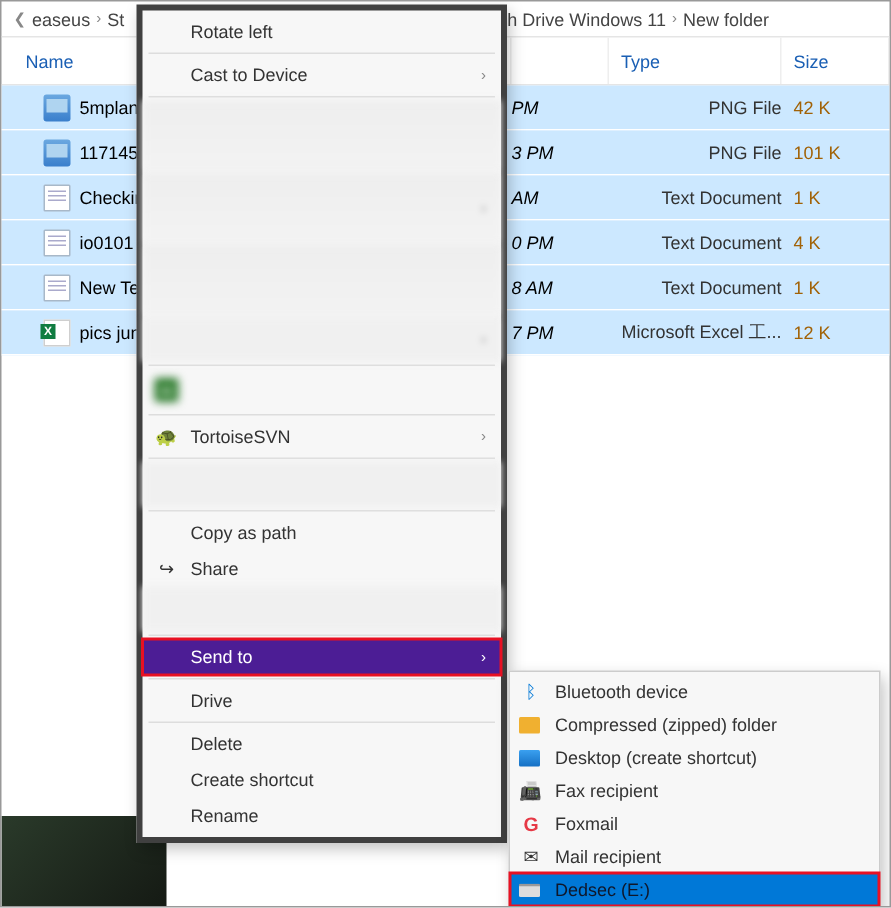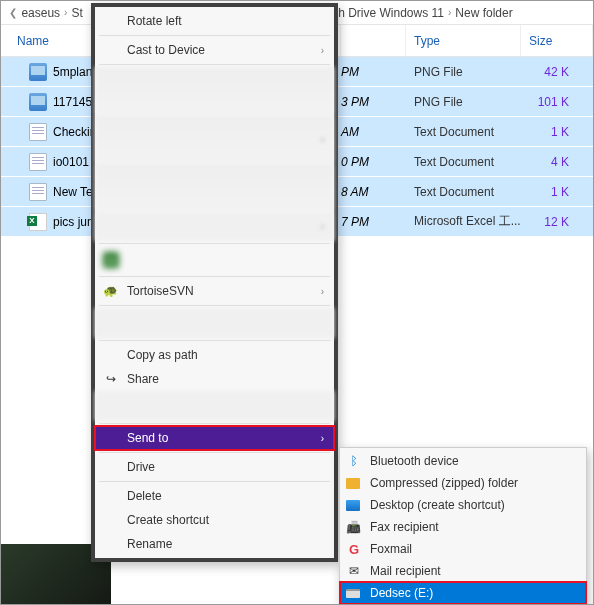--- a/index.html
+++ b/index.html
@@ -14,40 +14,40 @@
     .col-date { width: 65px; }
     .col-type { width: 115px; padding-left: 8px; }
     .col-size { flex: 1; padding-left: 8px; }
     .hdr { color: #1a5fb4; border-right: 1px solid #eee; height: 100%; display: flex; align-items: center; }
 
     .files { }
     .file-row { display: flex; align-items: center; height: 30px; background: #cce8ff; border-bottom: 1px solid #fff; }
     .file-row .icon { width: 18px; height: 18px; margin-left: 12px; margin-right: 6px; flex-shrink: 0; }
     .file-name { flex: 0 0 60px; white-space: nowrap; overflow: hidden; }
     .file-row .col-date { padding: 0; font-style: italic; }
-    .file-row .col-type { color: #333; }
-    .file-row .col-size { text-align: right; padding-right: 24px; color: #6d28d9; }
+    .file-row .col-type { color: #333; text-align: right; }
+    .file-row .col-size { padding-right: 24px; color: #a16207; }
     .file-row .col-name { display: flex; align-items: center; }
 
     .ctx-menu { position: absolute; top: 2px; left: 90px; width: 247px; background: #f7f7f7; border: 4px solid #404040; box-shadow: 2px 4px 10px rgba(0,0,0,0.25); z-index: 10; padding: 2px 0; }
     .ctx-item { display: flex; align-items: center; height: 24px; padding: 0 24px 0 32px; color: #333; position: relative; cursor: default; }
     .ctx-item .arrow-r { position: absolute; right: 10px; color: #888; font-size: 10px; }
     .ctx-item.blur { height: 48px; background: linear-gradient(#eee,#f3f3f3); filter: blur(2px); }
     .ctx-item.blur-sm { height: 30px; background: #f0f0f0; filter: blur(2px); }
     .ctx-item.blur-icon { height: 28px; filter: blur(3px); }
     .ctx-sep { height: 1px; background: #ddd; margin: 2px 4px; }
     .ctx-icon { position: absolute; left: 8px; width: 16px; height: 16px; display: flex; align-items: center; justify-content: center; }
     .ctx-item.highlighted { background: #4c1d95; color: #fff; }
     .ctx-item.highlighted .arrow-r { color: #fff; }
     .ctx-item.boxed { outline: 2px solid #e81123; outline-offset: -1px; }
 
     .submenu { position: absolute; top: 446px; left: 338px; width: 248px; background: #f7f7f7; border: 1px solid #ccc; box-shadow: 2px 4px 10px rgba(0,0,0,0.25); z-index: 20; padding: 2px 0; }
     .sub-item { display: flex; align-items: center; height: 22px; padding: 0 8px 0 30px; position: relative; color: #333; cursor: default; }
     .sub-item .sicon { position: absolute; left: 6px; width: 16px; height: 16px; display: flex; align-items: center; justify-content: center; font-size: 12px; }
-    .sub-item.highlighted { background: #0078d7; color: #ffffff; }
+    .sub-item.highlighted { background: #0078d7; color: #0f172a; }
     .sub-item.boxed { outline: 2px solid #e81123; outline-offset: -1px; }
 
     .status-bar { position: absolute; bottom: 0; left: 0; right: 0; height: 24px; display: flex; align-items: center; padding: 0 8px; color: #1a5fb4; font-size: 11px; }
 
     .thumb-preview { position: absolute; bottom: 0; left: 0; width: 110px; height: 60px; background: linear-gradient(135deg,#2a3a2a,#151a14); z-index: 1; }
 
     
     .ico-png { background: linear-gradient(#6ba8e0,#3a7fcc); border-radius: 2px; position: relative; }
     .ico-png::after { content: ''; position: absolute; inset: 3px 2px 6px 2px; background: #afd4f0; }
     .ico-txt { background: #fff; border: 1px solid #a8b8c8; border-radius: 1px; position: relative; }

